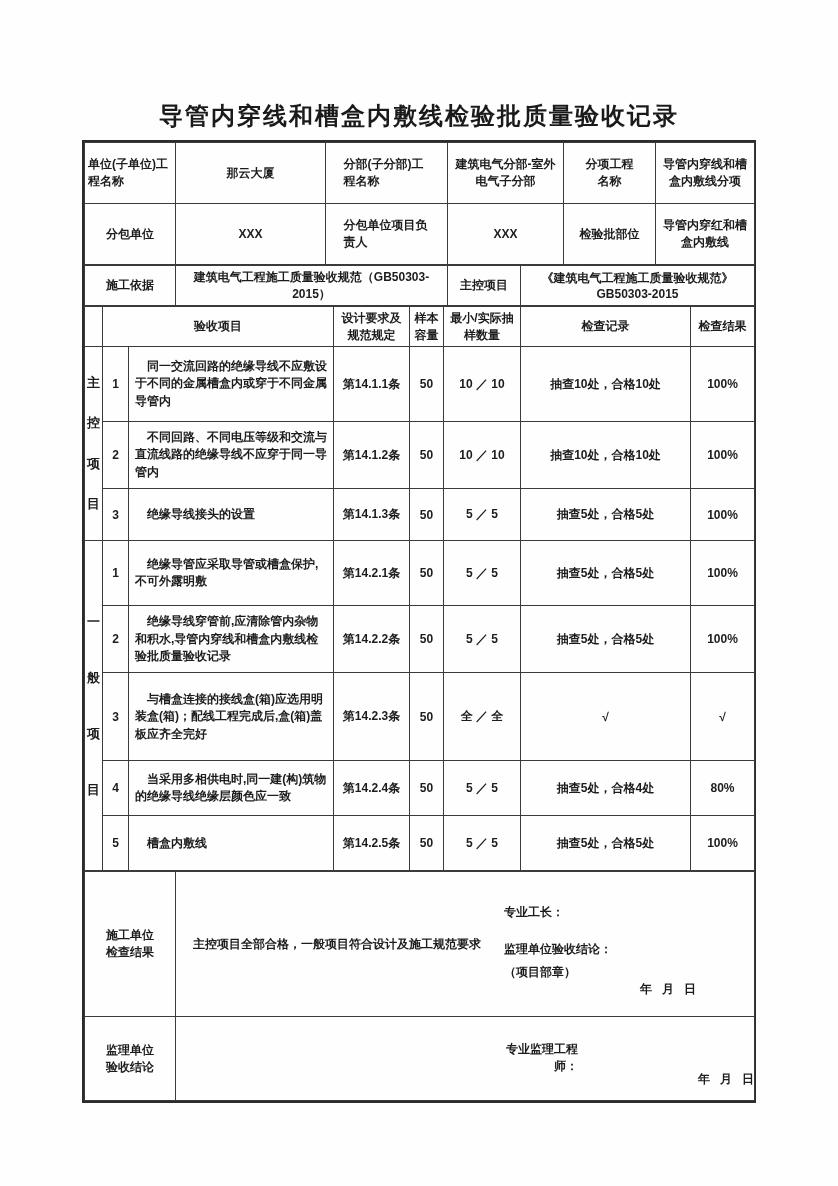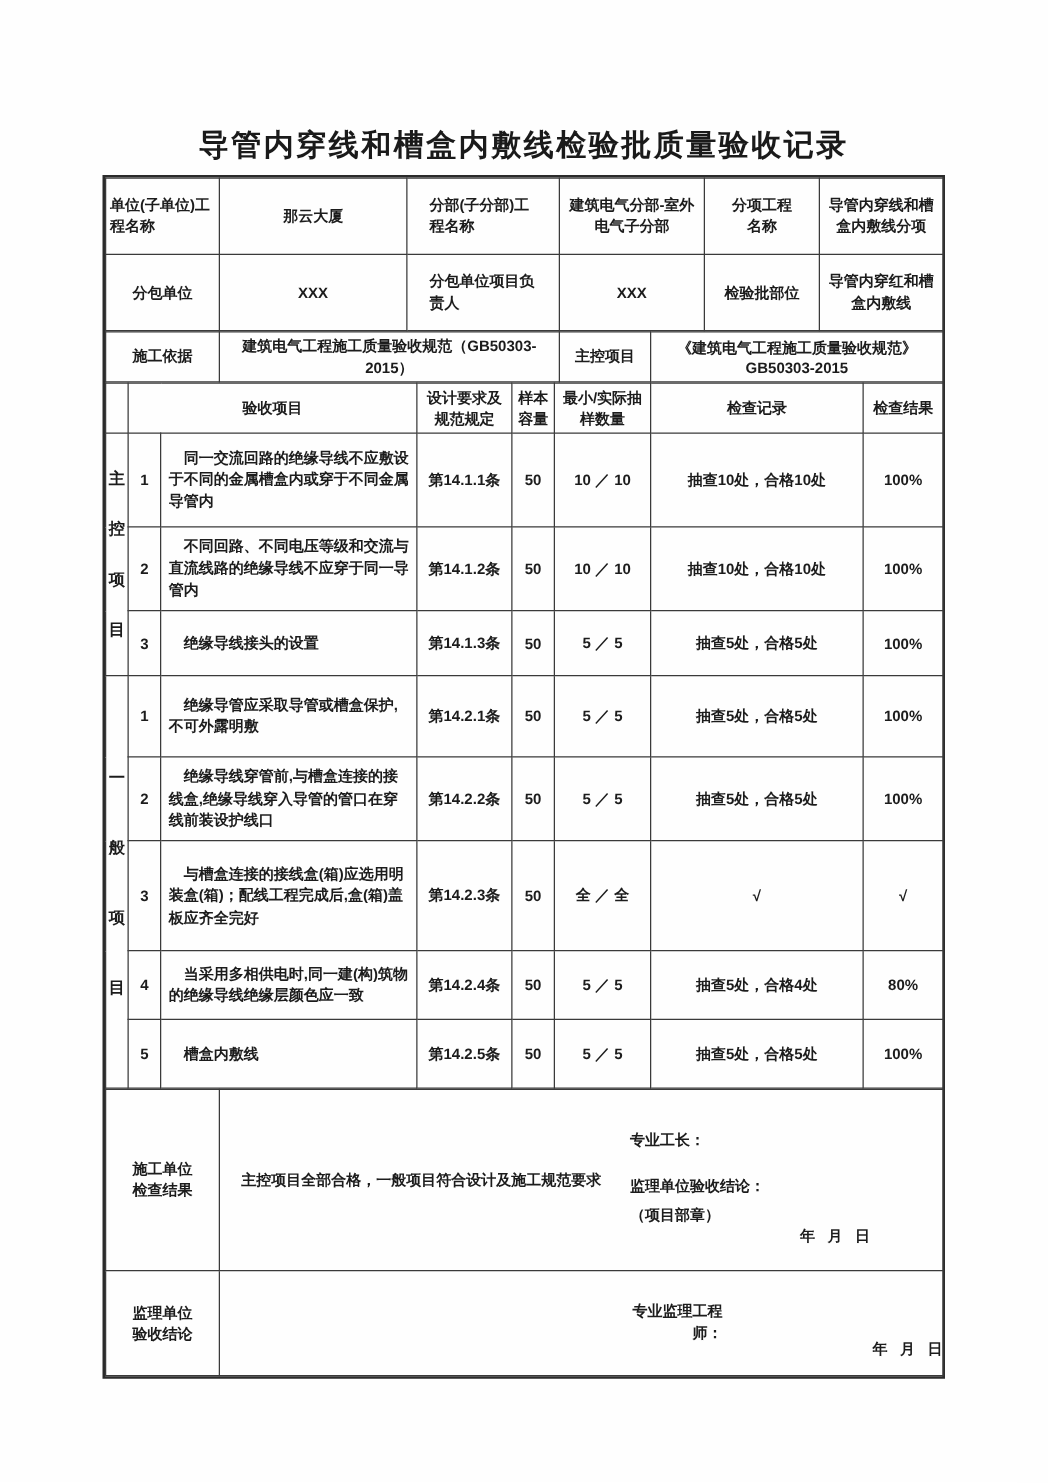--- a/index.html
+++ b/index.html
@@ -221,21 +221,21 @@
         <td class="c">1</td>
         <td class="desc">绝缘导管应采取导管或槽盒保护,不可外露明敷</td>
         <td class="c">第14.2.1条</td>
         <td class="c">50</td>
         <td class="c">5 ／ 5</td>
         <td class="c">抽查5处，合格5处</td>
         <td class="c">100%</td>
       </tr>
       <tr class="gh2">
         <td class="c">2</td>
-        <td class="desc">绝缘导线穿管前,与槽盒连接的接线盒,绝缘导线穿入导管的管口在穿线前装设护线口</td>
+        <td class="desc">绝缘导线穿管前,应清除管内杂物和积水,导管内穿线和槽盒内敷线检验批质量验收记录</td>
         <td class="c">第14.2.2条</td>
         <td class="c">50</td>
         <td class="c">5 ／ 5</td>
         <td class="c">抽查5处，合格5处</td>
         <td class="c">100%</td>
       </tr>
       <tr class="gh3">
         <td class="c">3</td>
         <td class="desc">与槽盒连接的接线盒(箱)应选用明装盒(箱)；配线工程完成后,盒(箱)盖板应齐全完好</td>
         <td class="c">第14.2.3条</td>

